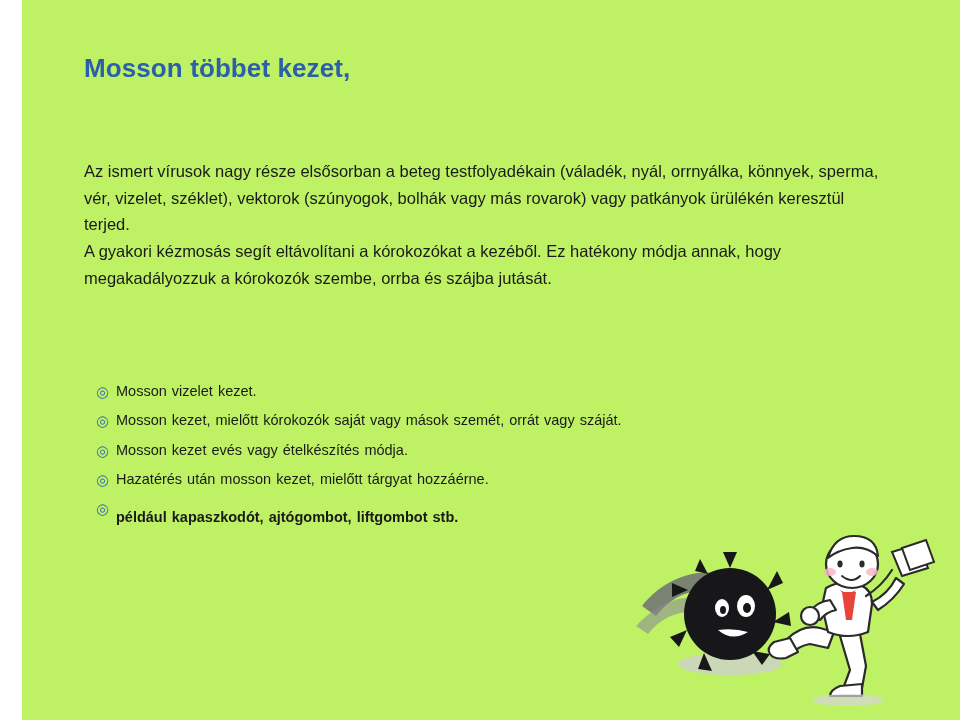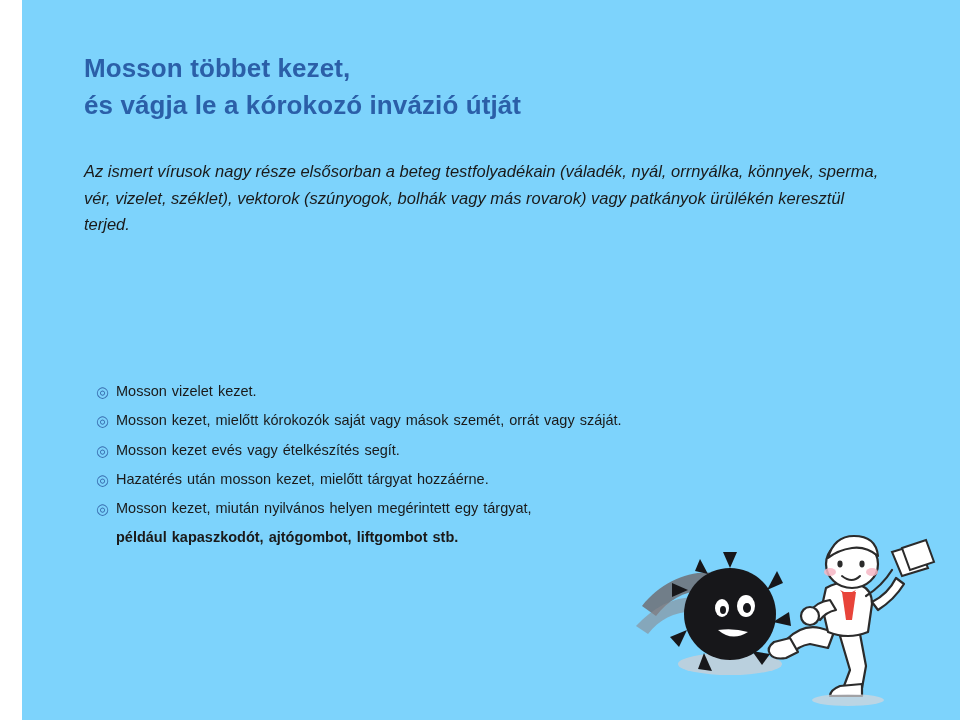--- a/index.html
+++ b/index.html
@@ -10,21 +10,21 @@
     width: 960px;
     height: 720px;
     background: #ffffff;
     font-family: "Liberation Sans", sans-serif;
     overflow: hidden;
     position: relative;
   }
   .slide {
     position: absolute;
     inset: 0;
-    background: #7dd3fc;
+    background: #bef264;
   }
   .left-bar {
     position: absolute;
     left: 0;
     top: 0;
     width: 22px;
     height: 720px;
     background: #ffffff;
   }
   .title {
@@ -45,21 +45,20 @@
     position: absolute;
     left: 84px;
     top: 158px;
     width: 800px;
     font-size: 16.5px;
     line-height: 1.62;
     color: #1a1a1a;
   }
   .body-text p {
     margin: 0;
-    font-style: italic;
   }
   .bullets {
     position: absolute;
     left: 96px;
     top: 382px;
     width: 800px;
     font-size: 14.5px;
     line-height: 1.0;
     color: #1a1a1a;
   }
@@ -96,53 +95,52 @@
 </style>
 </head>
 <body>
 
 <div class="slide">
 
   <div class="left-bar"></div>
 
   <div class="title">
     <span>Mosson többet kezet,</span>
-    <span class="line2">és vágja le a kórokozó invázió útját</span>
   </div>
 
   <div class="body-text">
     <p>Az ismert vírusok nagy része elsősorban a beteg testfolyadékain (váladék, nyál, orrnyálka, könnyek, sperma, vér, vizelet, széklet), vektorok (szúnyogok, bolhák vagy más rovarok) vagy patkányok ürülékén keresztül terjed.</p>
+    <p>A gyakori kézmosás segít eltávolítani a kórokozókat a kezéből. Ez hatékony módja annak, hogy megakadályozzuk a kórokozók szembe, orrba és szájba jutását.</p>
   </div>
 
   <div class="bullets">
 
     <div class="bullet-row">
       <span class="bullet-mark">◎</span>
       <span class="bullet-text">Mosson vizelet kezet.</span>
     </div>
 
     <div class="bullet-row">
       <span class="bullet-mark">◎</span>
       <span class="bullet-text">Mosson kezet, mielőtt kórokozók saját vagy mások szemét, orrát vagy száját.</span>
     </div>
 
     <div class="bullet-row">
       <span class="bullet-mark">◎</span>
-      <span class="bullet-text">Mosson kezet evés vagy ételkészítés segít.</span>
+      <span class="bullet-text">Mosson kezet evés vagy ételkészítés módja.</span>
     </div>
 
     <div class="bullet-row">
       <span class="bullet-mark">◎</span>
       <span class="bullet-text">Hazatérés után mosson kezet, mielőtt tárgyat hozzáérne.</span>
     </div>
 
     <div class="bullet-row">
       <span class="bullet-mark">◎</span>
       <span class="bullet-text">
-        <span>Mosson kezet, miután nyilvános helyen megérintett egy tárgyat,</span>
         <span class="bullet-sub" style="display:block">például kapaszkodót, ajtógombot, liftgombot stb.</span>
       </span>
     </div>
 
   </div>
 
   <div class="art">
     <svg width="320" height="190" viewBox="0 0 320 190" xmlns="http://www.w3.org/2000/svg">
 
       <path d="M8 88 C 28 62, 60 50, 86 56 L 76 74 C 56 70, 36 80, 22 98 Z" fill="#6f6f74" opacity="0.85"></path>

